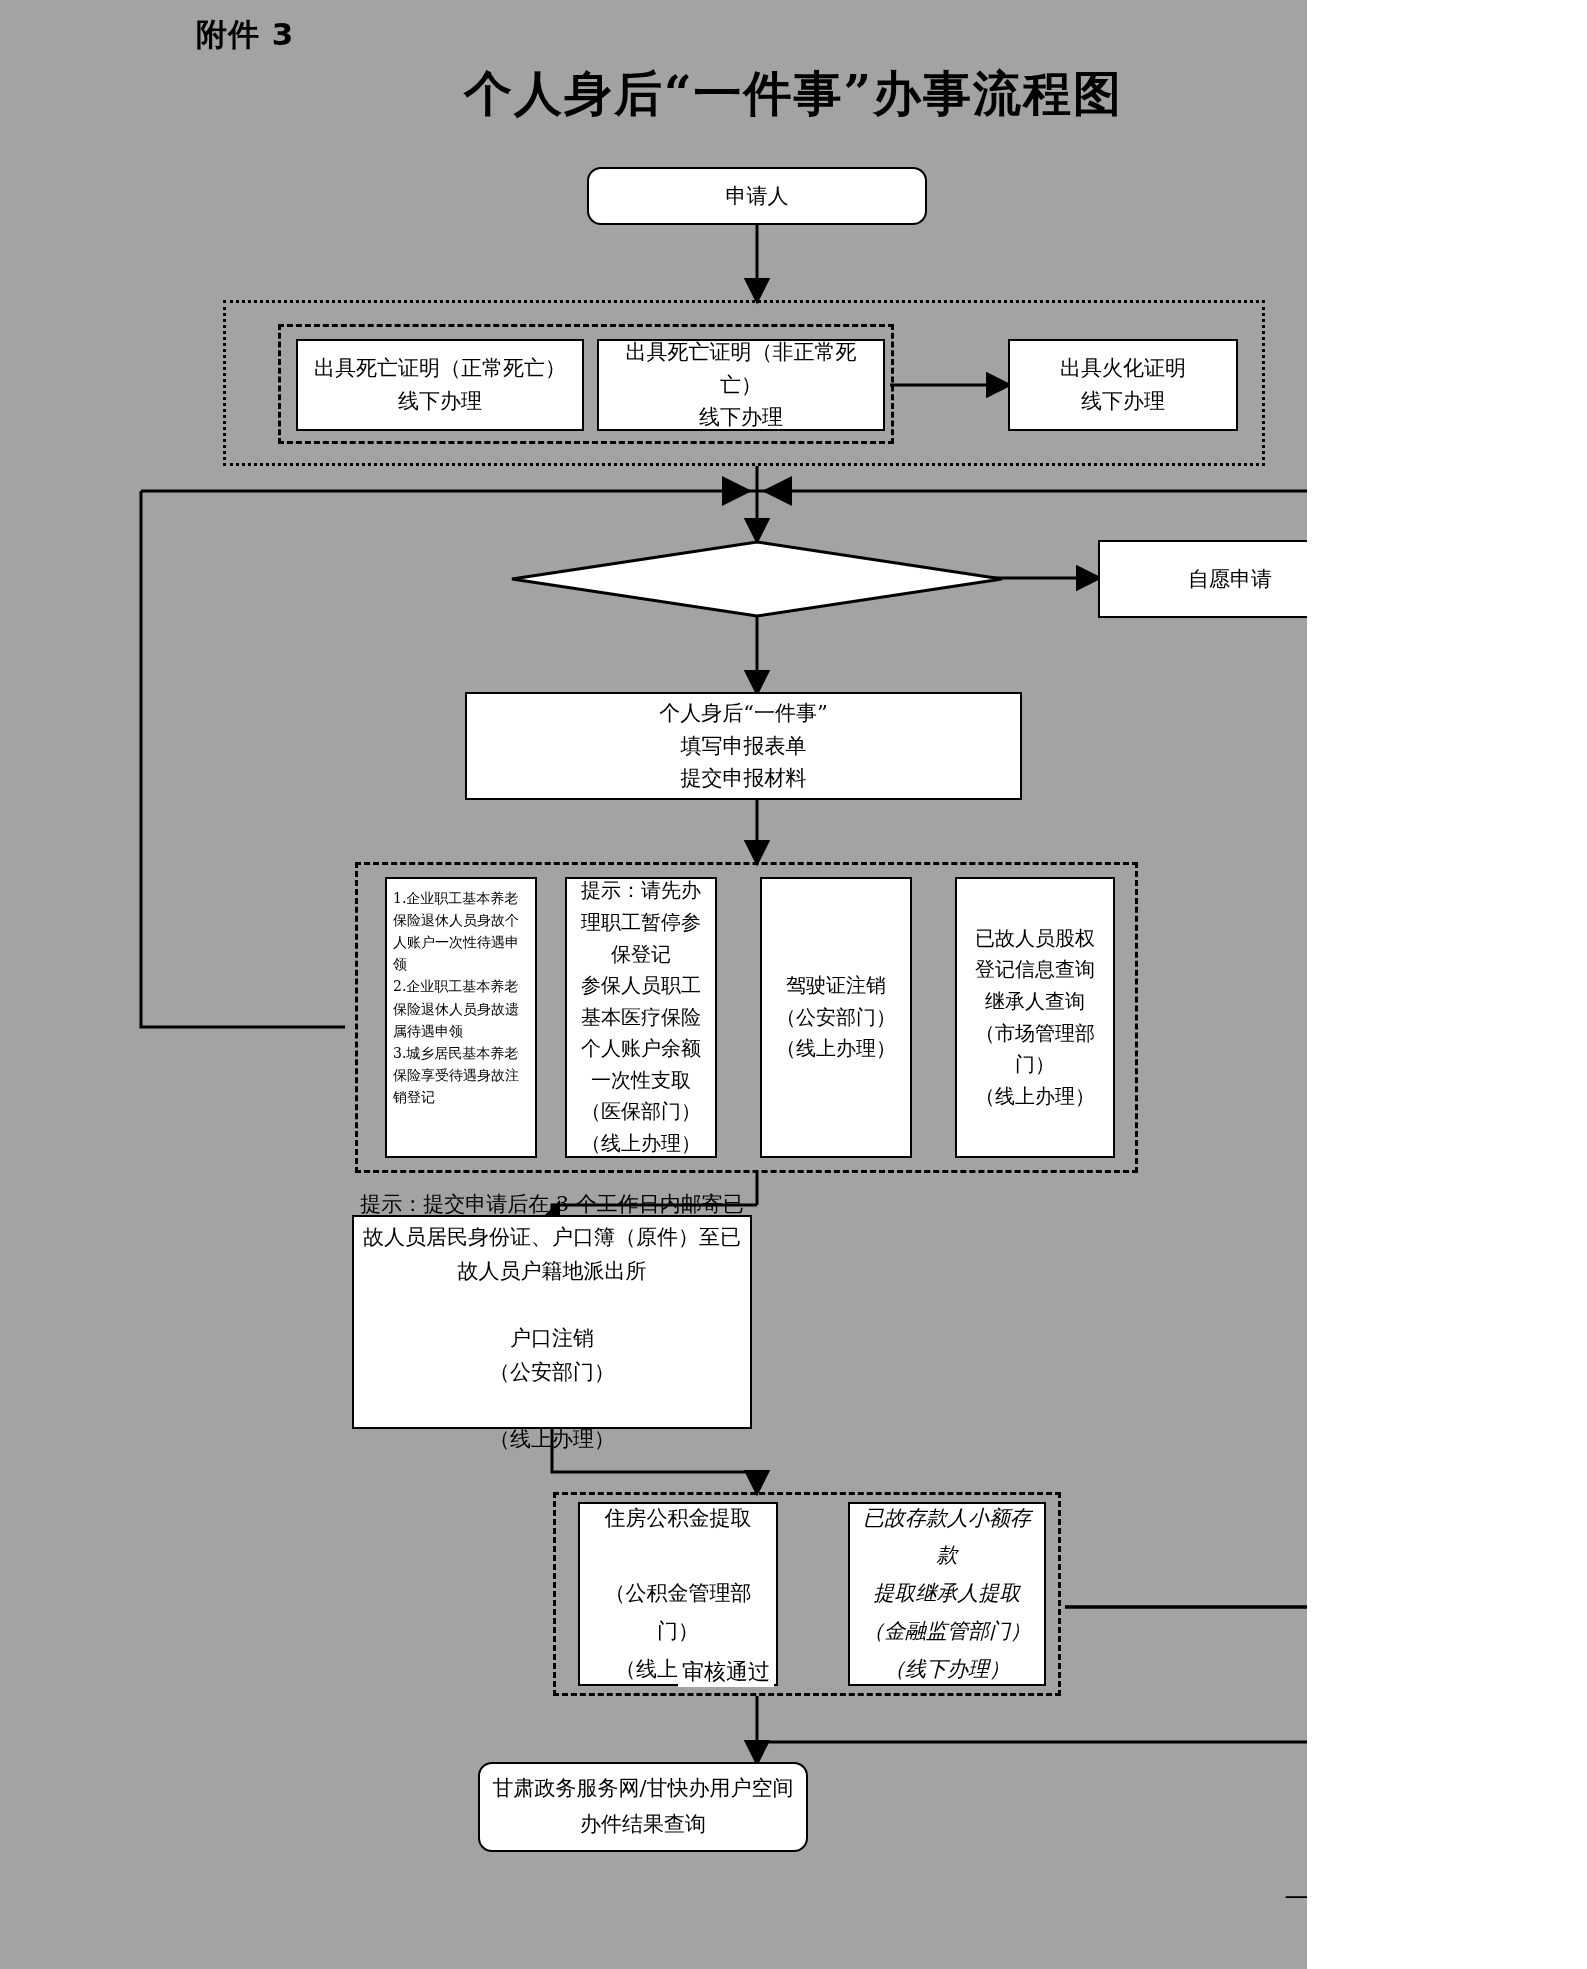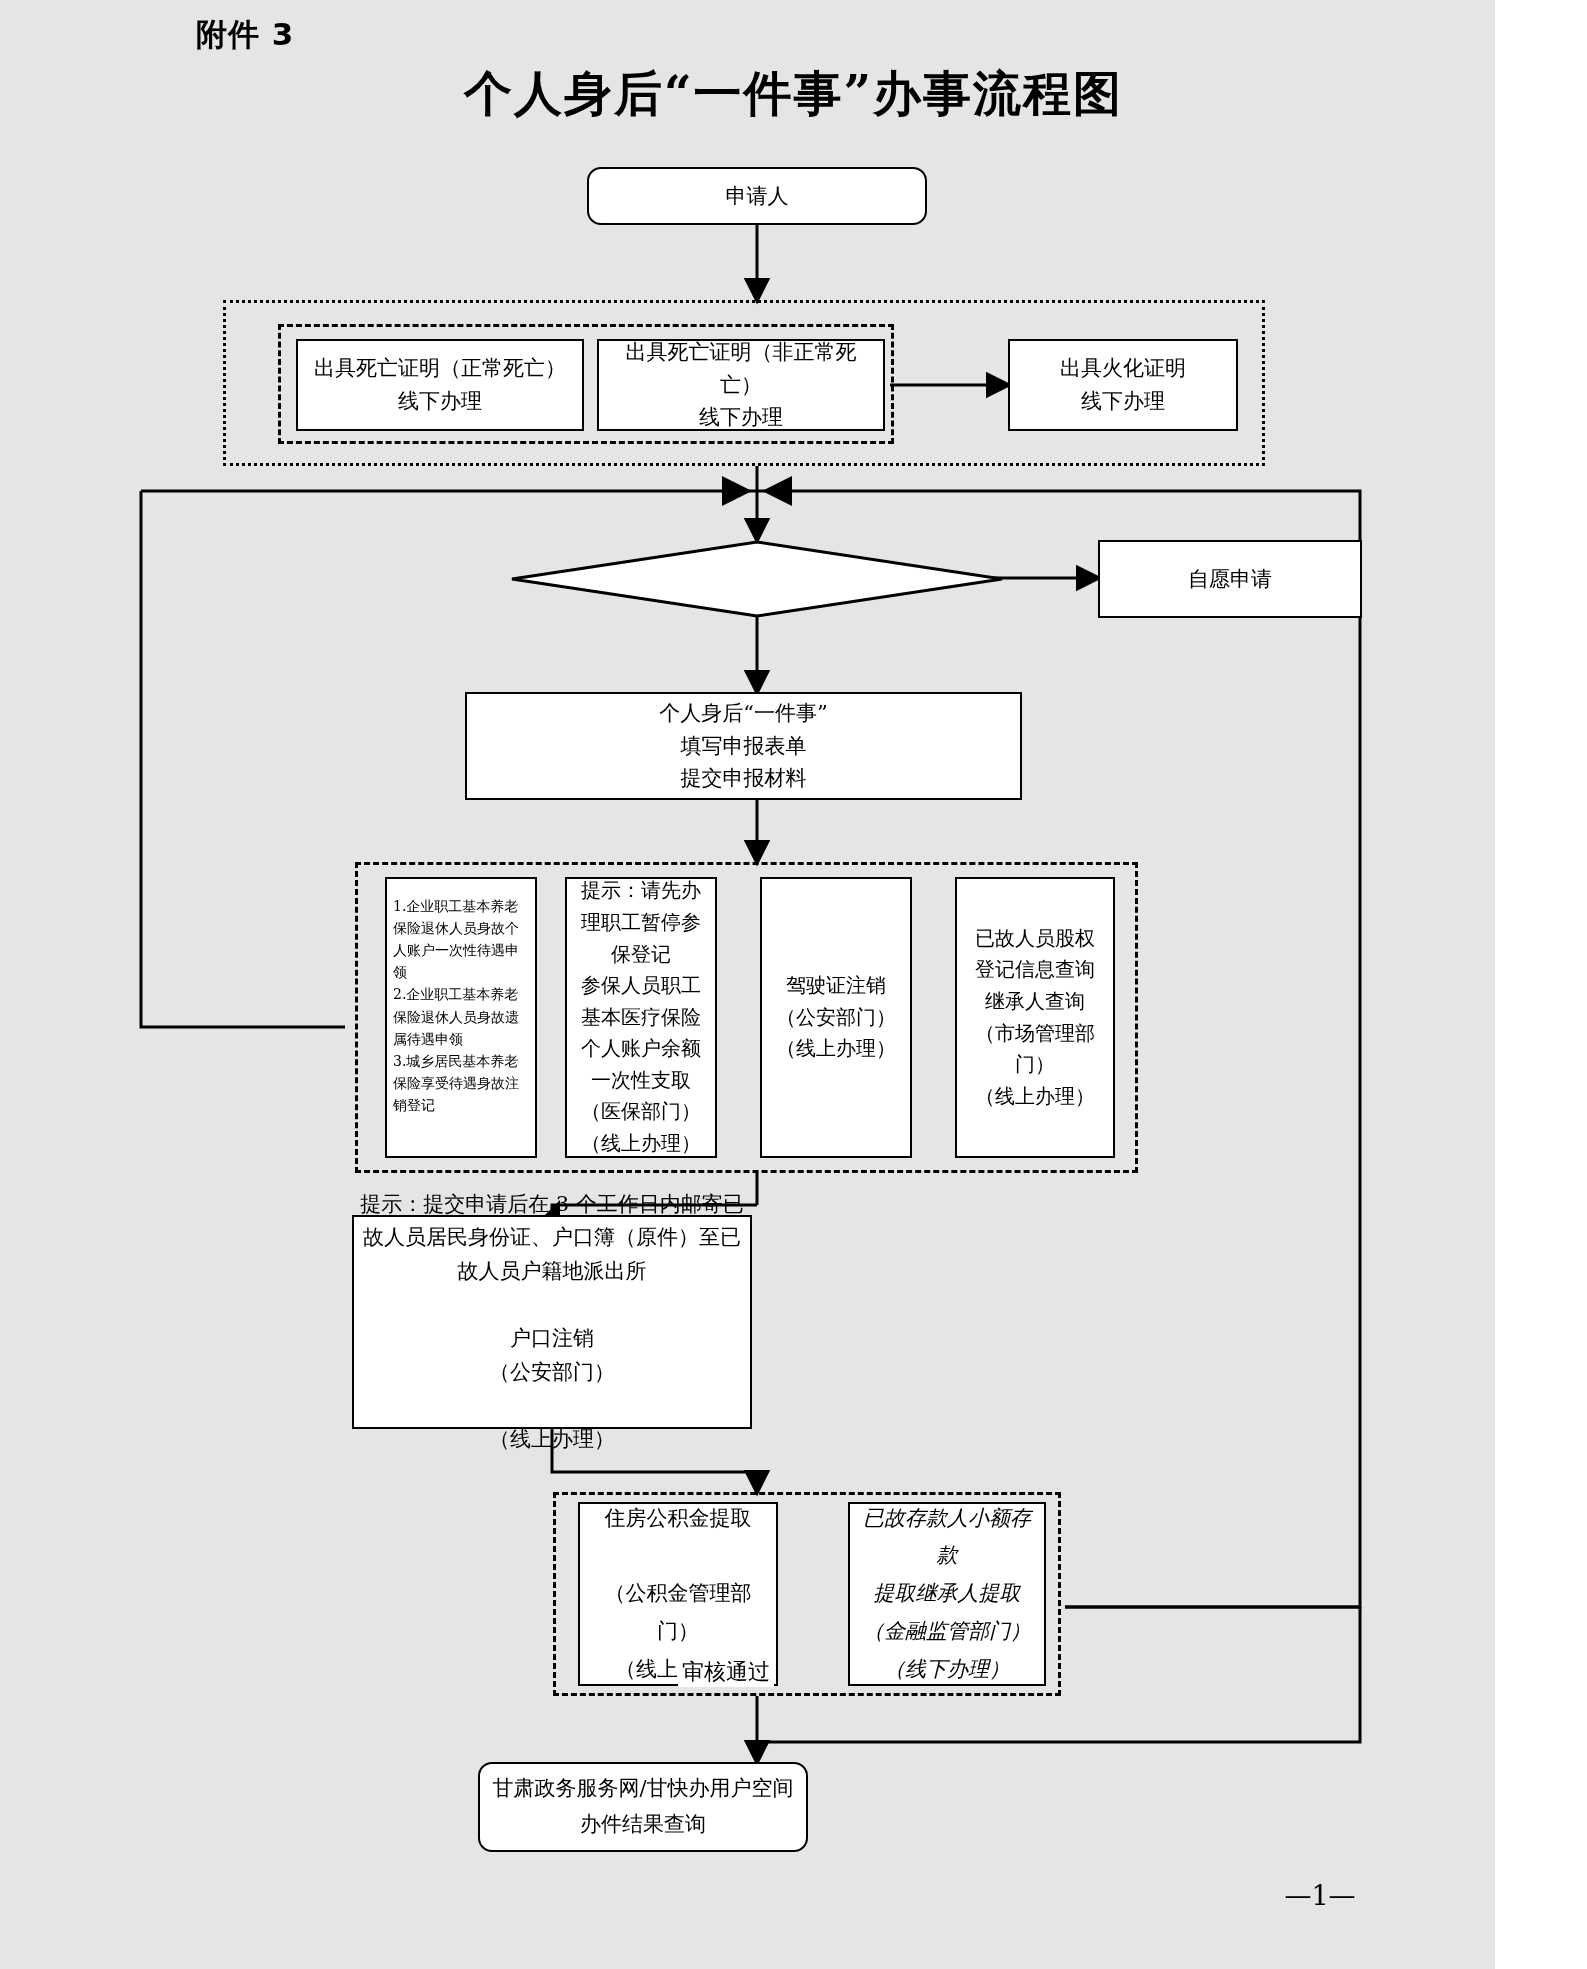--- a/index.html
+++ b/index.html
@@ -6,23 +6,23 @@
     margin: 0;
     padding: 0;
     background: #ffffff;
   }
   body {
     font-family: "DejaVu Sans", "Liberation Sans", sans-serif;
     color: #000000;
   }
   #page {
     position: relative;
-    width: 1495px;
+    width: 1307px;
     height: 1969px;
-    background: #e5e5e5;
+    background: #a3a3a3;
     overflow: hidden;
   }
   #svg-layer {
     position: absolute;
     left: 0;
     top: 0;
     width: 1587px;
     height: 1969px;
     pointer-events: none;
   }
@@ -64,21 +64,21 @@
     display: flex;
     flex-direction: column;
     align-items: center;
     justify-content: center;
     text-align: center;
     font-family: "DejaVu Serif", "Liberation Serif", serif;
     font-size: 21px;
     line-height: 1.55;
     background: #ffffff;
     border: 2px solid #000000;
-    padding: 16px 6px;
+    padding: 8px 6px;
     white-space: pre-line;
   }
   .node.rounded { border-radius: 14px; }
   .node.align-left { text-align: left; align-items: flex-start; }
   .node.top { justify-content: flex-start; }
 
   .group-dashed {
     position: absolute;
     box-sizing: border-box;
     border: 3px dashed #000000;

